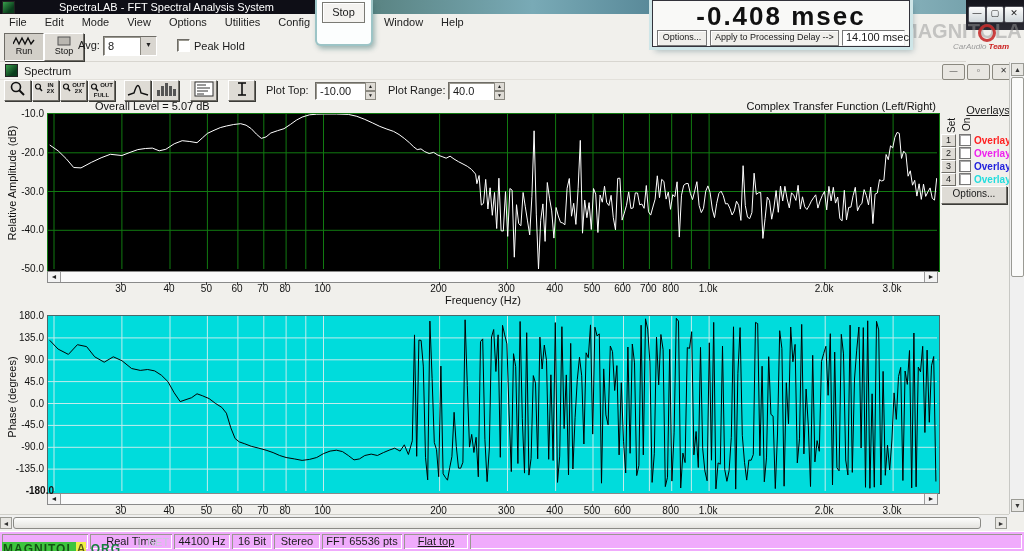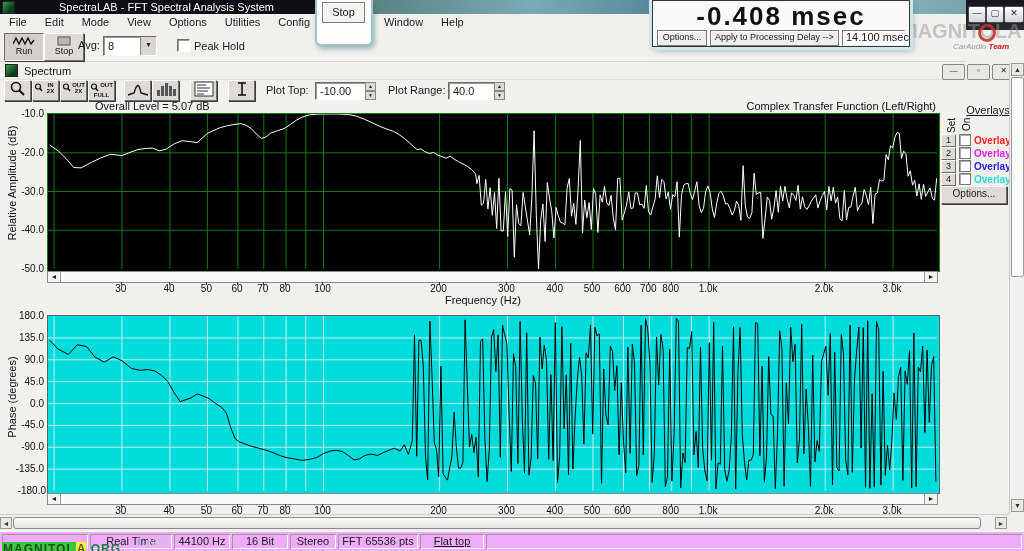--- a/index.html
+++ b/index.html
@@ -332,21 +332,21 @@
   <div class="abs hscroll">
     <div class="hbtn" style="left:0;">◄</div>
     <div class="hthumb"></div>
     <div class="hbtn" style="left:995px;">►</div>
   </div>
 
   <div class="abs statusbar" id="statusBar">
       <div class="sb-panel" style="width: 86px;"></div>
       <div class="sb-panel" style="width: 82px;">Real Time</div>
       <div class="sb-panel" style="width: 56px;">44100 Hz</div>
-      <div class="sb-panel" style="width: 56px;">16 Bit</div>
+      <div class="sb-panel" style="width: 40px;">16 Bit</div>
       <div class="sb-panel" style="width: 46px;">Stereo</div>
       <div class="sb-panel" style="width: 80px;">FFT 65536 pts</div>
       <div class="sb-panel" style="width: 64px; text-decoration: underline;">Flat top</div>
       <div class="sb-panel" style="width: auto; flex: 1 1 0%;"></div>
     </div>
   <div class="abs wm-bottom">
     <span class="grn">MAGNITOL</span>
       <span class="yel">A</span>
       <span class="org">.ORG</span>
   </div>
@@ -392,21 +392,21 @@
     <span class="xtick" style="left: 875.064px; top: 283px;">3.0k</span>
     <span class="tickmark" style="left: 892.064px; top: 282px;"></span>
     <span class="ytick" style="left: 2px; top: 310px;">180.0</span>
     <span class="ytick" style="left: 2px; top: 331.875px;">135.0</span>
     <span class="ytick" style="left: 2px; top: 353.75px;">90.0</span>
     <span class="ytick" style="left: 2px; top: 375.625px;">45.0</span>
     <span class="ytick" style="left: 2px; top: 397.5px;">0.0</span>
     <span class="ytick" style="left: 2px; top: 419.375px;">-45.0</span>
     <span class="ytick" style="left: 2px; top: 441.25px;">-90.0</span>
     <span class="ytick" style="left: 2px; top: 463.125px;">-135.0</span>
-    <span class="ytick" style="left: 4px; top: 485px;">-180.0</span>
+    <span class="ytick" style="left: 12px; top: 485px; font-weight: bold;">-180.0</span>
     <span class="xtick" style="left: 103.867px; top: 505px;">30</span>
     <span class="tickmark" style="left: 120.867px; top: 504px;"></span>
     <span class="xtick" style="left: 152.043px; top: 505px;">40</span>
     <span class="tickmark" style="left: 169.043px; top: 504px;"></span>
     <span class="xtick" style="left: 189.411px; top: 505px;">50</span>
     <span class="tickmark" style="left: 206.411px; top: 504px;"></span>
     <span class="xtick" style="left: 219.943px; top: 505px;">60</span>
     <span class="tickmark" style="left: 236.943px; top: 504px;"></span>
     <span class="xtick" style="left: 245.758px; top: 505px;">70</span>
     <span class="tickmark" style="left: 262.758px; top: 504px;"></span>

